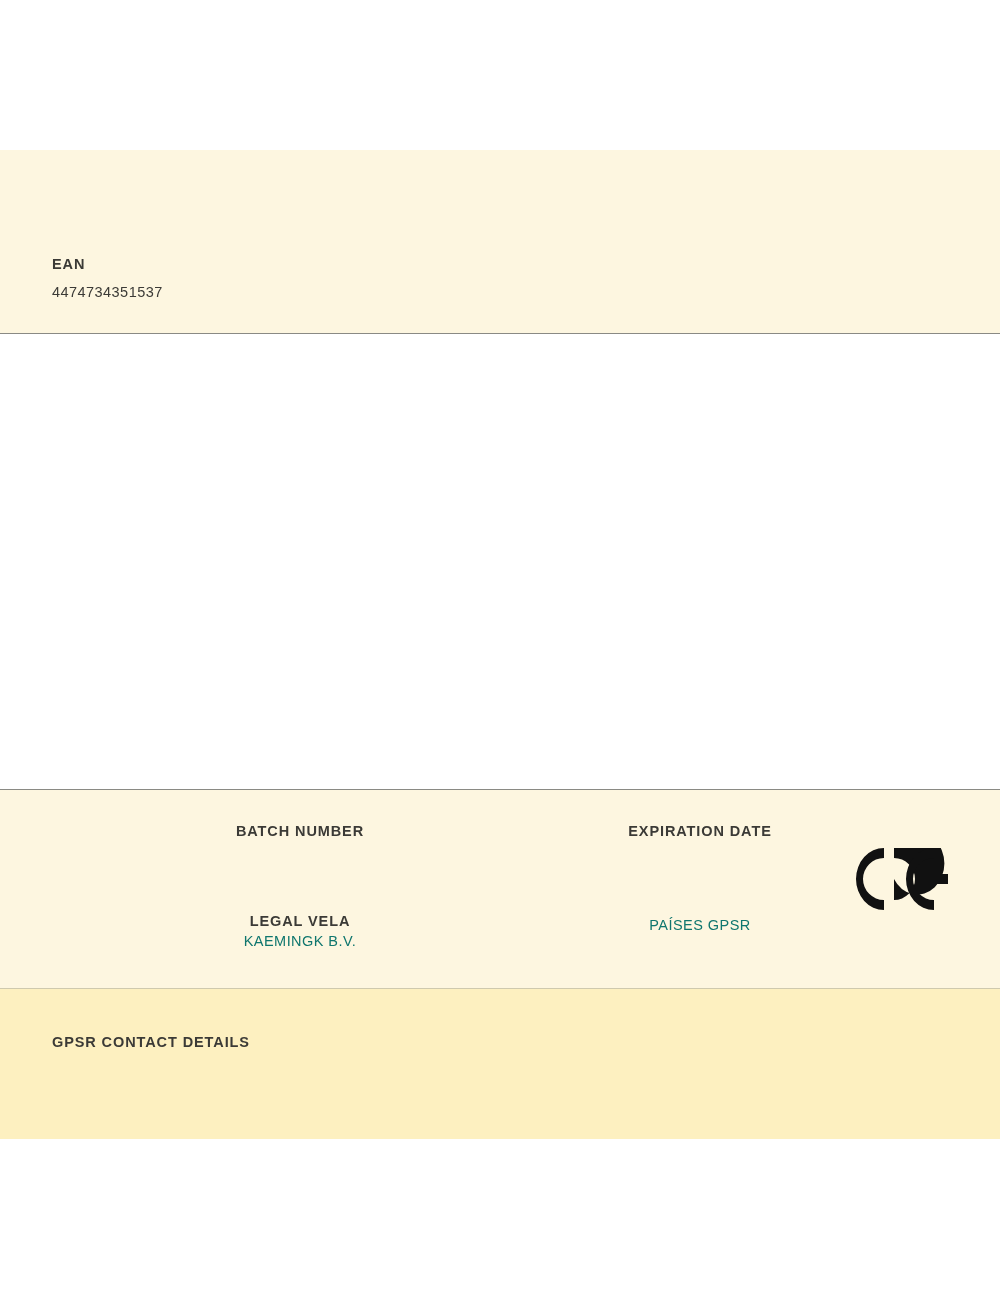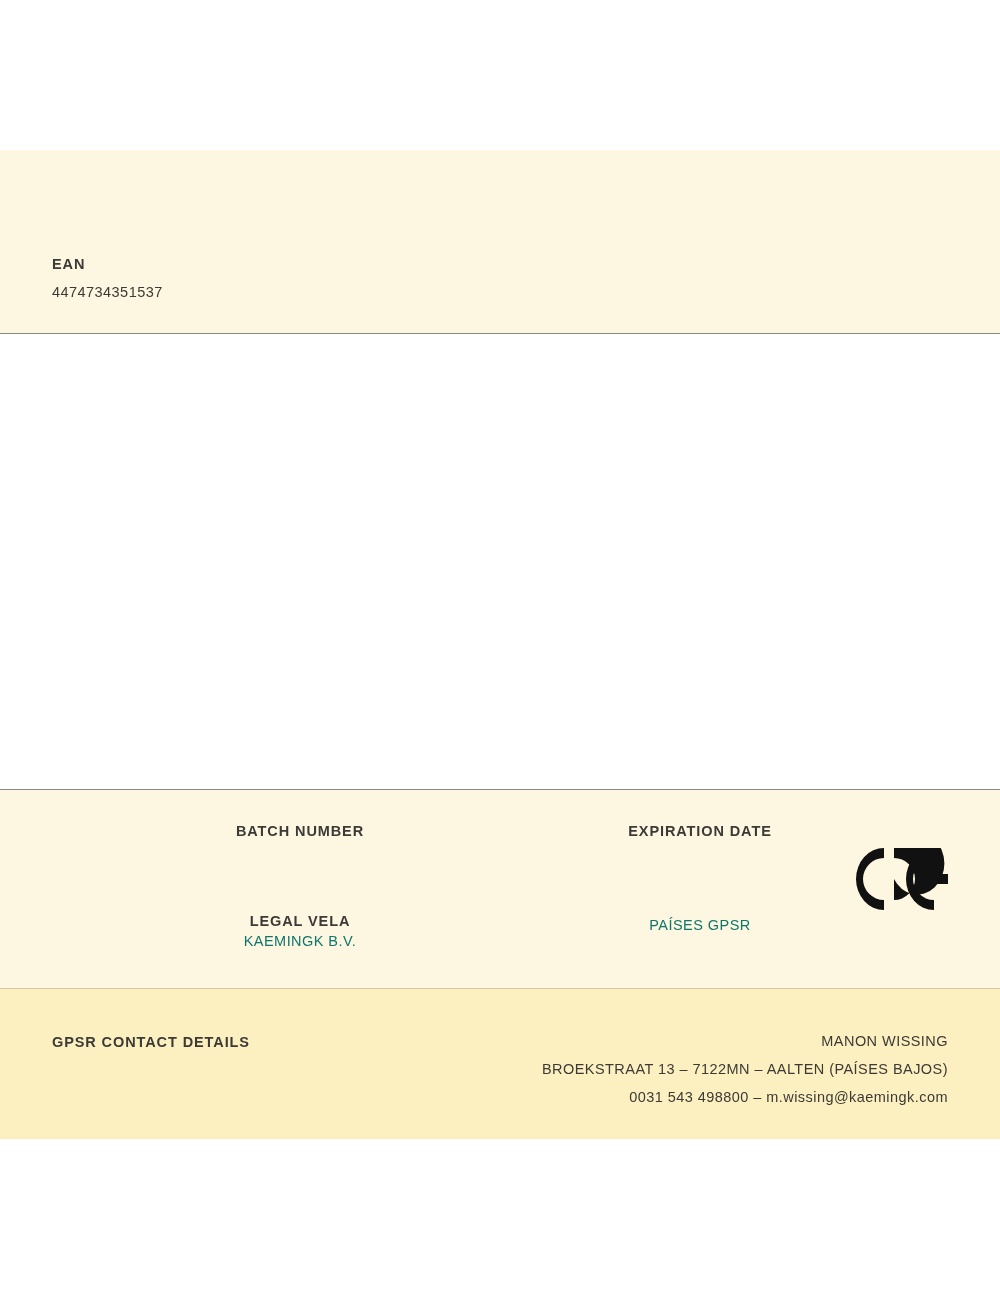--- a/index.html
+++ b/index.html
@@ -206,22 +206,17 @@
         <g fill="#111111">
           <path d="M53 31 A28 31 0 0 1 81 0 L81 10 A21 21 0 0 0 81 52 L81 62 A28 31 0 0 1 53 31 Z"></path>
           <rect x="68" y="26" width="27" height="10"></rect>
         </g>
       </svg>
     </div>
   </div>
 
   <div class="gpsr-block">
     <div class="gpsr-label">GPSR CONTACT DETAILS</div>
-    <div class="gpsr-lines">
-      <p class="gpsr-line">MANON WISSING</p>
-      <p class="gpsr-line">BROEKSTRAAT 13 – 7122MN – AALTEN (PAÍSES BAJOS)</p>
-      <p class="gpsr-line">0031 543 498800 – m.wissing@kaemingk.com</p>
-    </div>
   </div>
 
   <div class="bottom-blank"></div>
 
 </div>
 
 </body></html>

